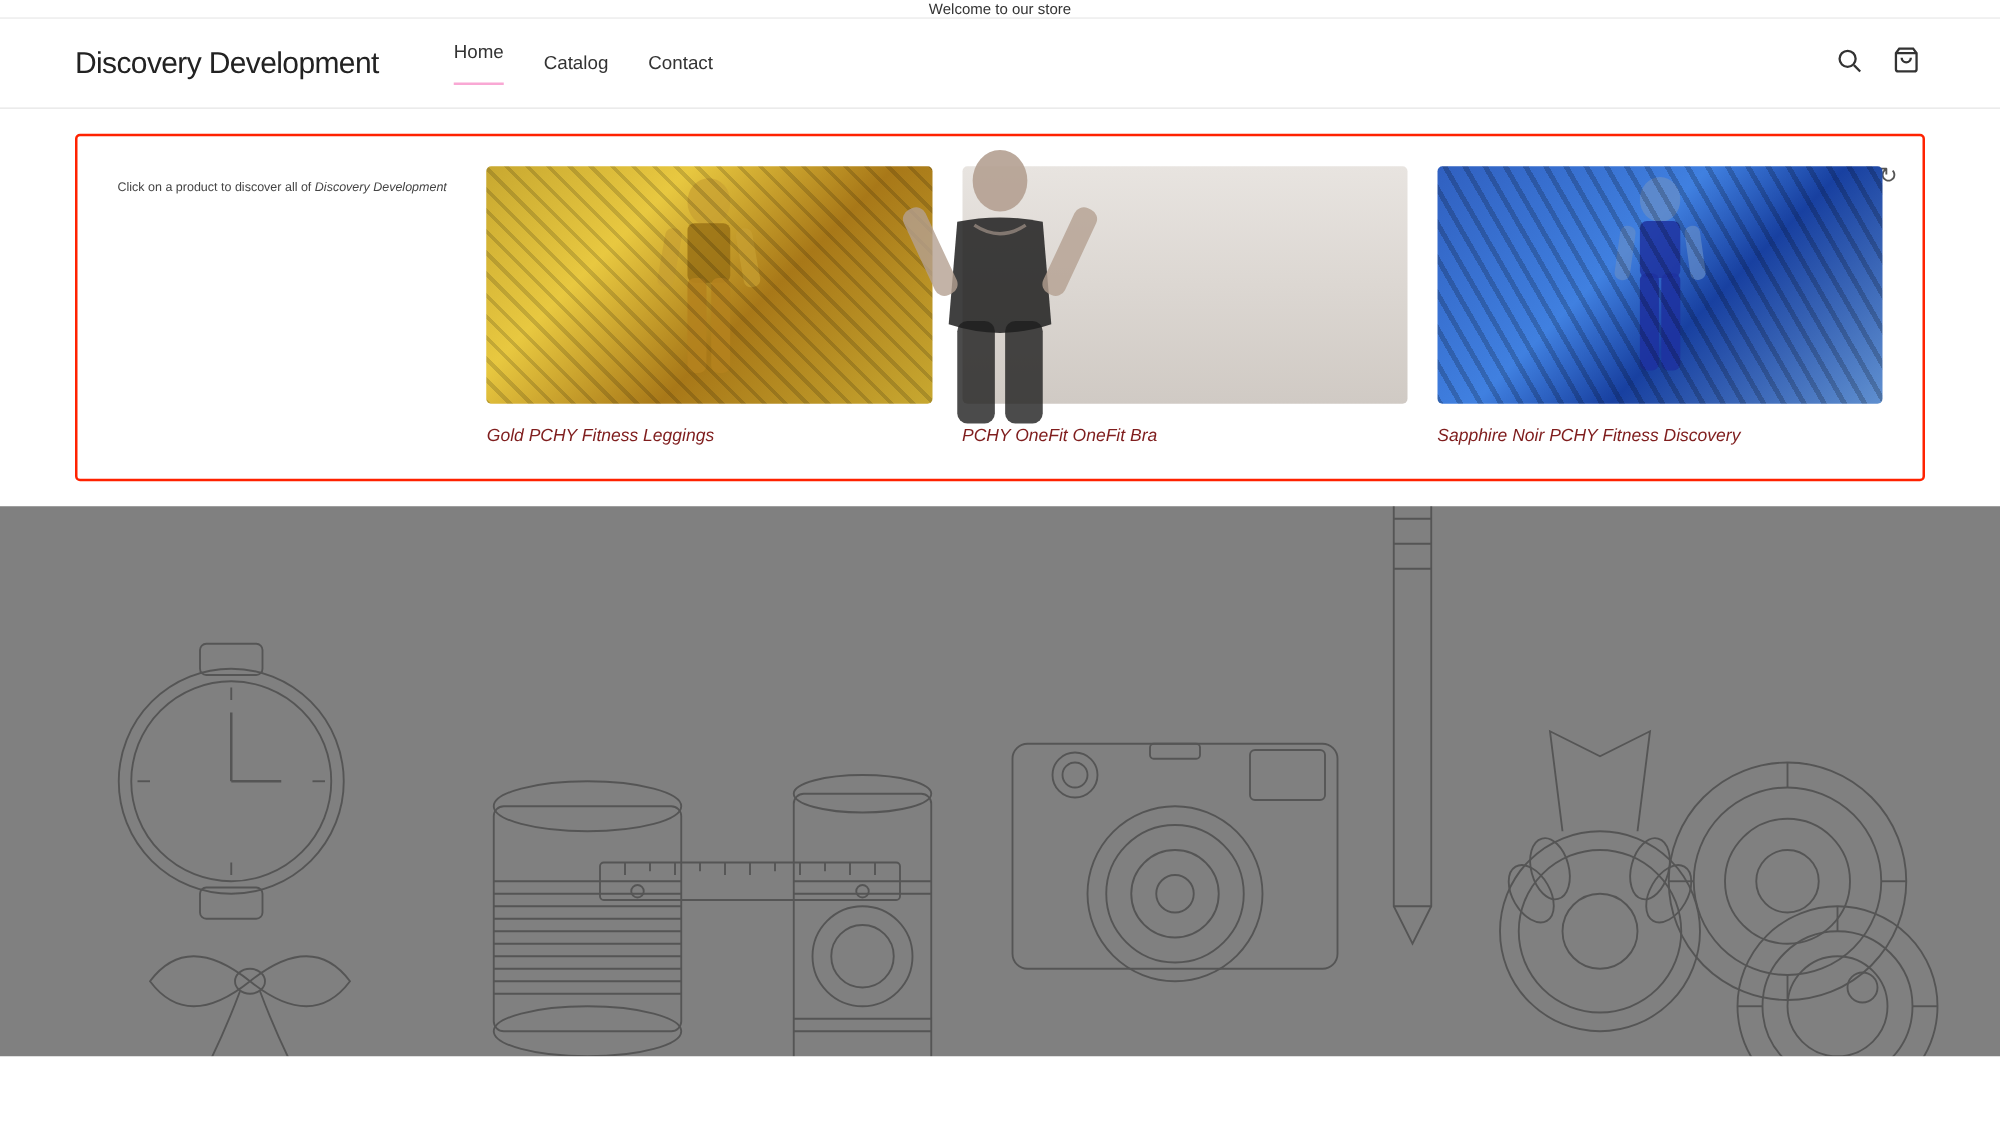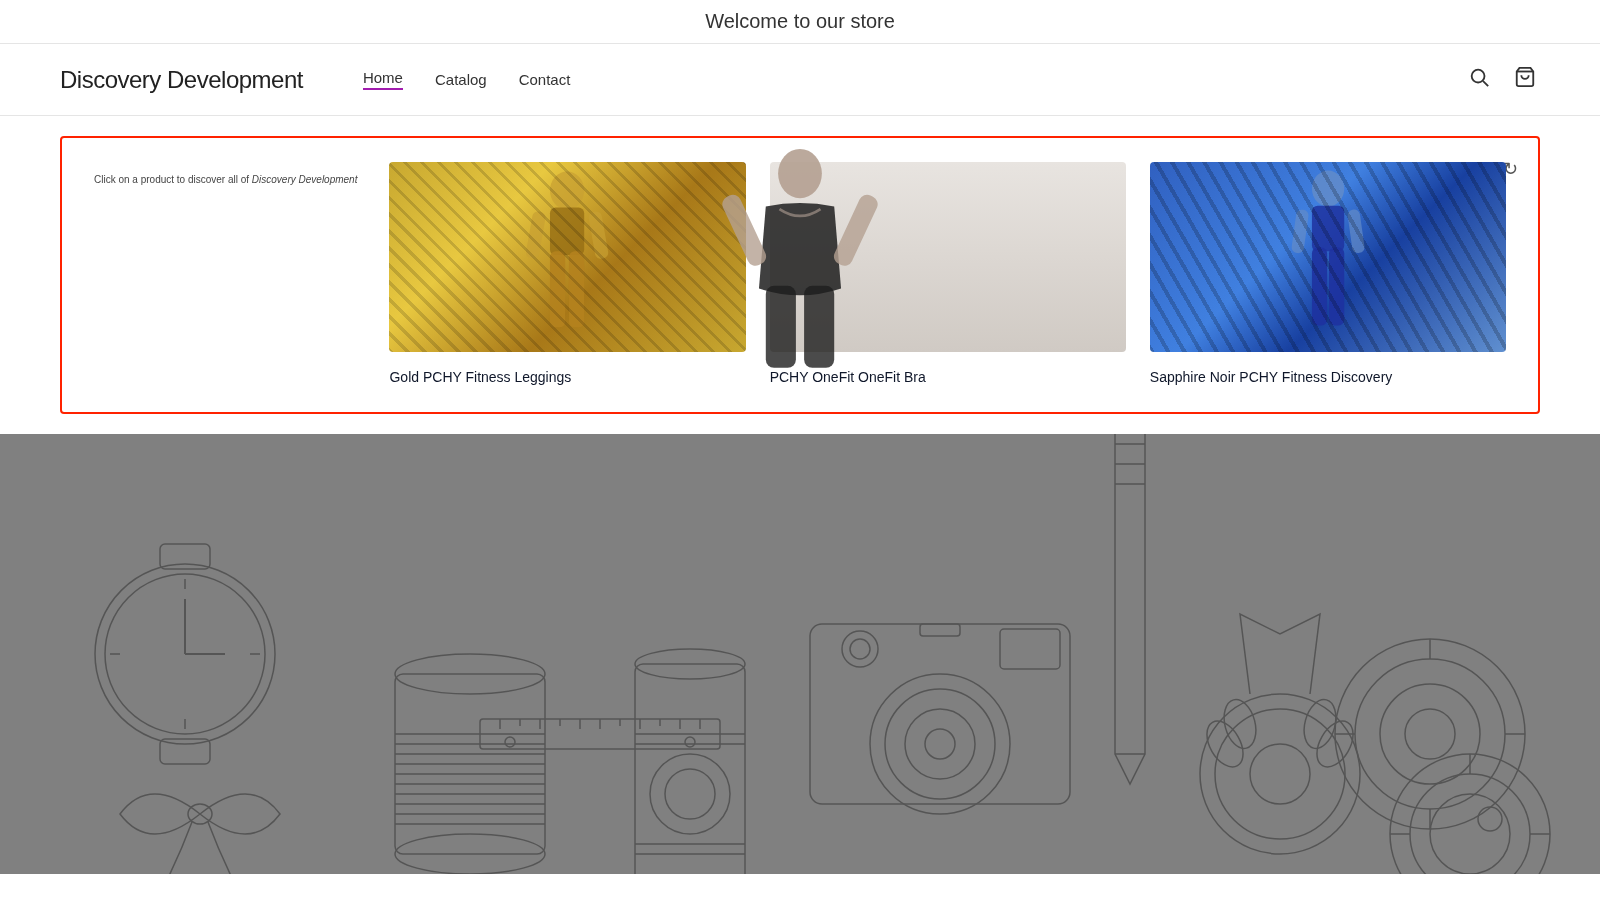--- a/index.html
+++ b/index.html
@@ -3,22 +3,21 @@
   <meta charset="utf-8">
   <style>
     * { margin: 0; padding: 0; box-sizing: border-box; }
     body { font-family: -apple-system, BlinkMacSystemFont, 'Segoe UI', sans-serif; background: #fff; width: 1600px; height: 900px; overflow: hidden; }
 
     
     .announcement-bar {
       background: #fff;
       border-bottom: 1px solid #e5e5e5;
       text-align: center;
-      padding: 10px;
-      font-size: 20px;
+      font-size: 12px;
       color: #333;
     }
 
     
     .header {
       display: flex;
       align-items: center;
       padding: 0 60px;
       height: 72px;
       border-bottom: 1px solid #e5e5e5;
@@ -38,22 +37,22 @@
       align-items: center;
       flex: 1;
     }
     .nav-link {
       font-size: 15px;
       color: #333;
       text-decoration: none;
       cursor: pointer;
     }
     .nav-link.active {
-      border-bottom: 2px solid #a21caf;
-      padding-bottom: 2px;
+      border-bottom: 2px solid #f9a8d4;
+      padding-bottom: 16px;
       font-weight: 500;
     }
     .header-icons {
       display: flex;
       gap: 16px;
       align-items: center;
     }
     .icon-btn {
       background: none;
       border: none;
@@ -217,22 +216,23 @@
     .figure-svg {
       width: 100%;
       height: 100%;
       position: absolute;
       top: 0;
       left: 0;
     }
 
     .product-name {
       font-size: 14px;
-      color: #0f172a;
+      color: #7f1d1d;
       line-height: 1.4;
+      font-style: italic;
     }
 
     
     .bg-section {
       background: #808080;
       height: 440px;
       position: relative;
       overflow: hidden;
     }
   </style>

